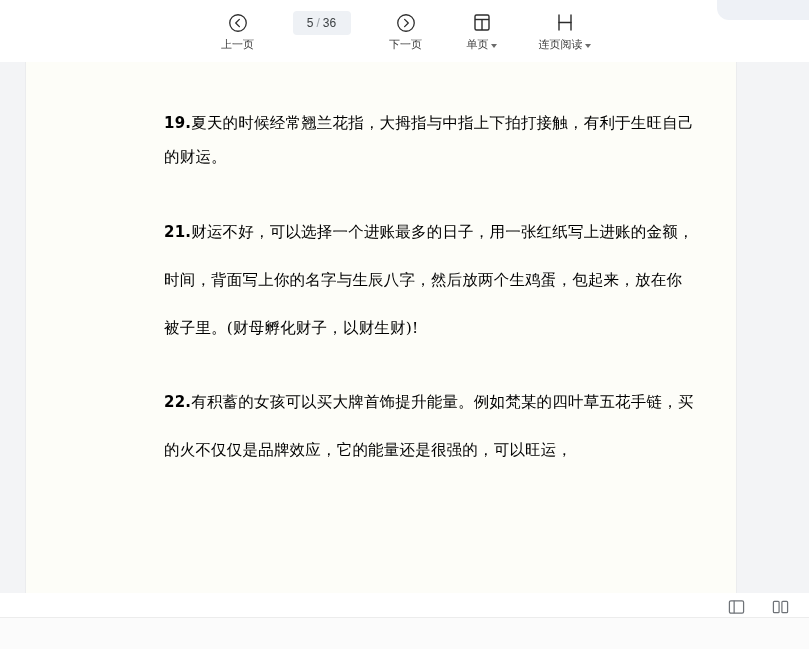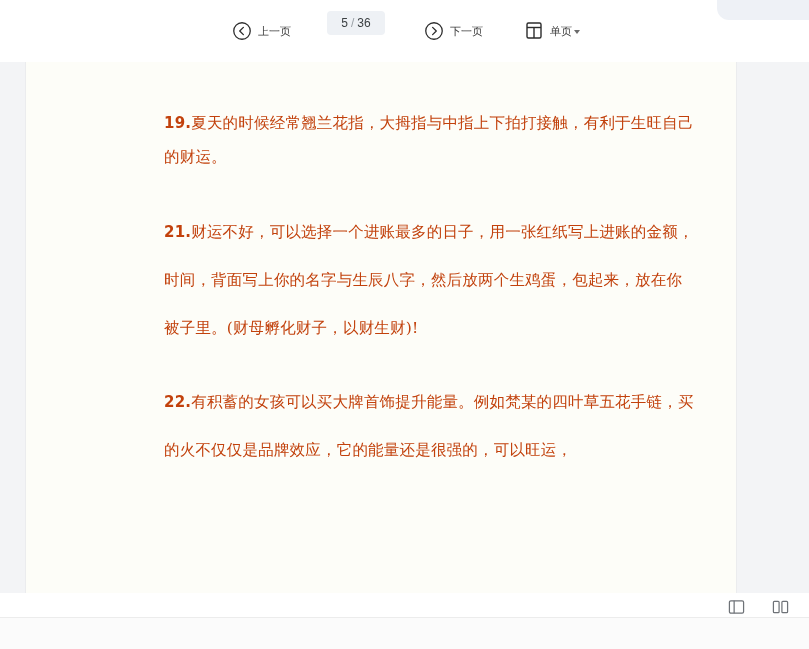--- a/index.html
+++ b/index.html
@@ -24,21 +24,21 @@
     width: 809px; height: 62px;
     background: #ffffff;
     display: flex;
     align-items: center;
     justify-content: center;
     gap: 30px;
     z-index: 20;
   }
   .tool {
     display: flex;
-    flex-direction: row;
+    flex-direction: column;
     align-items: center;
     justify-content: center;
     gap: 3px;
     min-width: 46px;
     padding: 2px 4px;
     cursor: pointer;
     user-select: none;
   }
   .tool .glyph {
     width: 26px; height: 24px;
@@ -109,21 +109,21 @@
     min-height: 531px;
     background: #fdfdf8;
     box-shadow: 0 0 0 1px rgba(0,0,0,0.03);
   }
   .page-inner {
     padding: 28px 40px 0 138px;
   }
   .para {
     font-family: "DejaVu Serif", "Liberation Serif", serif;
     font-size: 15.5px;
-    color: #c2410c;
+    color: #000000;
     letter-spacing: 0.2px;
   }
   .para.tight { line-height: 34px; margin-bottom: 34px; }
   .para.loose { line-height: 48px; margin-bottom: 26px; }
   .para .num {
     font-family: "DejaVu Sans", "Liberation Sans", sans-serif;
     font-weight: 600;
     font-size: 15px;
   }
 
@@ -213,20 +213,33 @@
           <line x1="4" y1="6.5" x2="18" y2="6.5"></line>
           <line x1="11" y1="6.5" x2="11" y2="17"></line>
         </svg>
       </span>
       <span class="lbl">
         <span>单页</span>
         <i class="caret"></i>
       </span>
     </div>
 
+    <div class="tool">
+      <span class="glyph">
+        <svg width="22" height="20" viewBox="0 0 22 20" fill="none" stroke="#2c2c2c" stroke-width="1.4">
+          <line x1="5" y1="2" x2="5" y2="17" stroke-linecap="round"></line>
+          <line x1="17" y1="2" x2="17" y2="17" stroke-linecap="round"></line>
+          <line x1="5" y1="9.5" x2="17" y2="9.5" stroke-linecap="round"></line>
+        </svg>
+      </span>
+      <span class="lbl">
+        <span>连页阅读</span>
+        <i class="caret"></i>
+      </span>
+    </div>
 
     <div class="tr-box"></div>
   </div>
 
   <div class="doc-scroll">
     <div class="gutter-left"></div>
     <div class="gutter-right"></div>
 
     <div class="page">
       <div class="page-inner">

